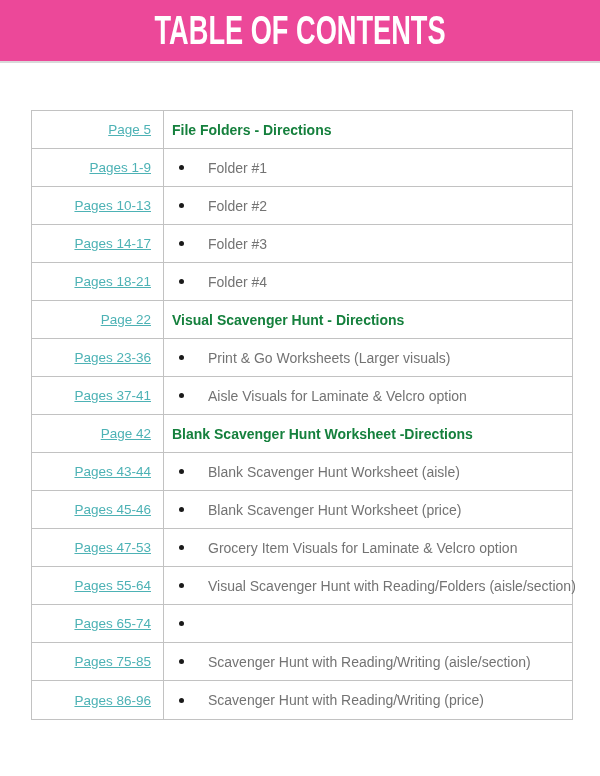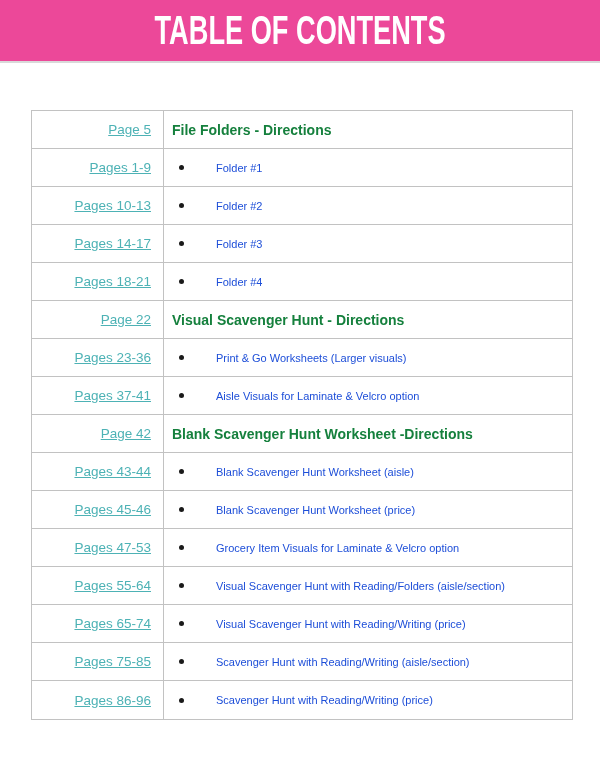--- a/index.html
+++ b/index.html
@@ -74,23 +74,22 @@
     min-width: 0;
     white-space: nowrap;
   }
   .section-row .cell-label {
     font-weight: bold;
     color: #15803d;
     font-size: 14px;
     padding-left: 8px;
   }
   .item-row .cell-label {
-    color: #1d4ed8;
-    font-size: 11px;
-    gap: 8px;
+    color: #737373;
+    font-size: 14px;
   }
   .bullet {
     width: 5px;
     height: 5px;
     border-radius: 50%;
     background: #1a1a1a;
     margin-left: 15px;
     margin-right: 24px;
     flex: 0 0 auto;
   }
@@ -233,21 +232,20 @@
           <span>Visual Scavenger Hunt with Reading/Folders (aisle/section)</span>
         </div>
     </div>
 
     <div class="row item-row">
       <div class="cell-pages">
           <a href="#" class="page-link">Pages 65-74</a>
         </div>
       <div class="cell-label">
           <span class="bullet"></span>
-          <span>Visual Scavenger Hunt with Reading/Writing (price)</span>
         </div>
     </div>
 
     <div class="row item-row">
       <div class="cell-pages">
           <a href="#" class="page-link">Pages 75-85</a>
         </div>
       <div class="cell-label">
           <span class="bullet"></span>
           <span>Scavenger Hunt with Reading/Writing (aisle/section)</span>

